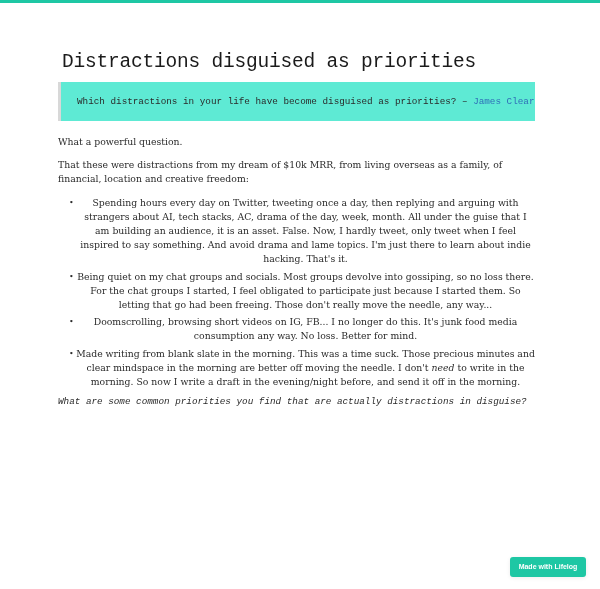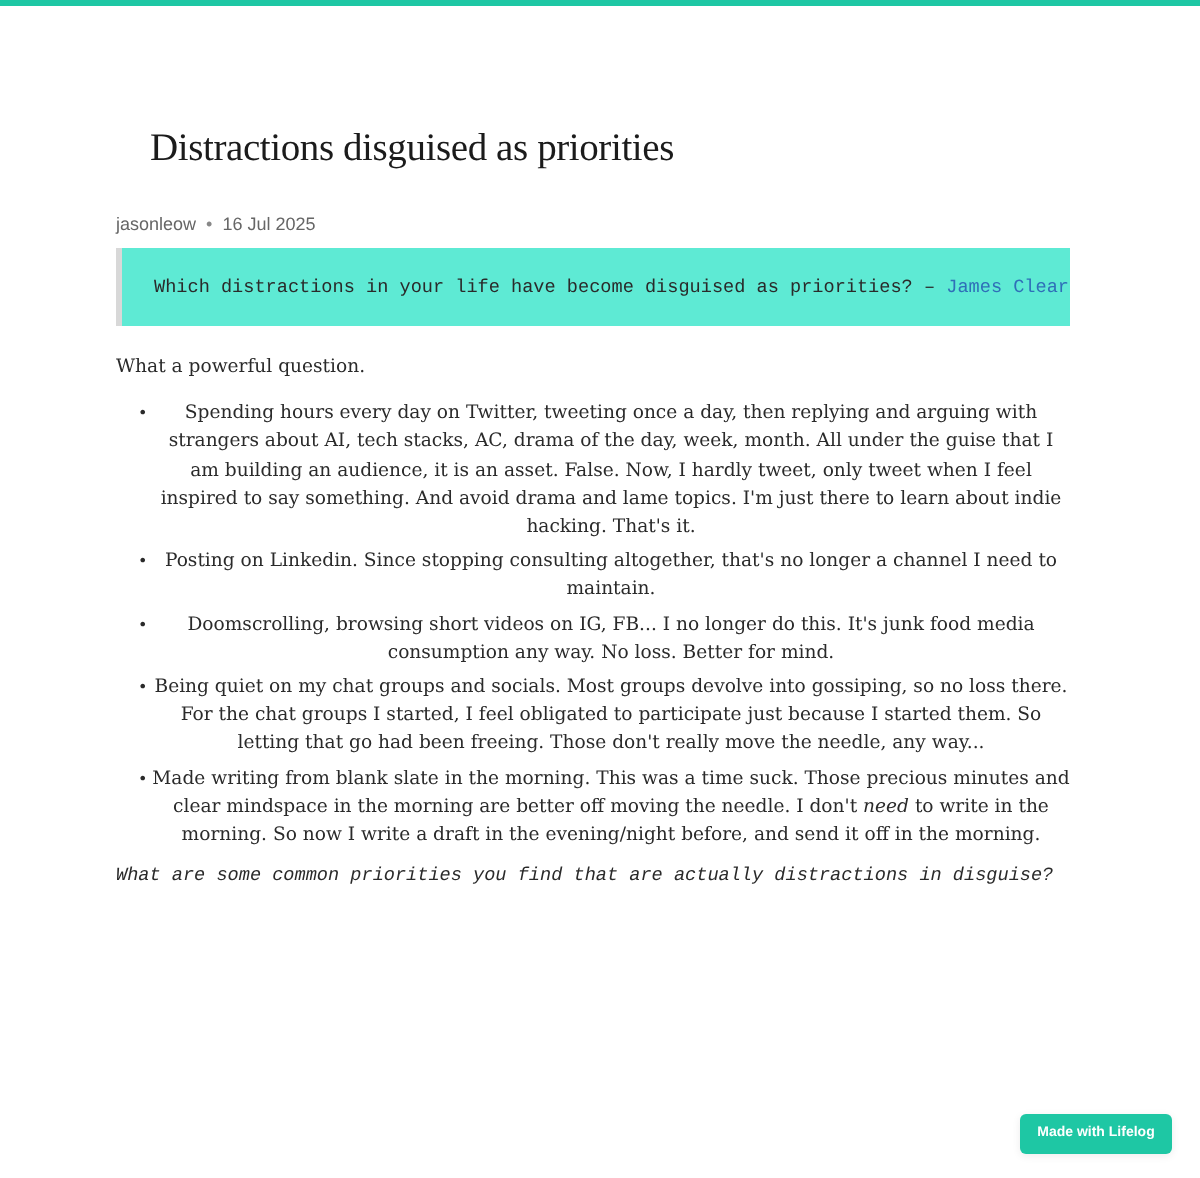--- a/index.html
+++ b/index.html
@@ -21,25 +21,25 @@
       height: 3px;
       background: #1ec7a4;
     }
     .article {
       position: absolute;
       left: 58px;
       top: 44px;
       width: 477px;
     }
     .title {
-      font-family: Liberation Serif, serif;
+      font-family: Liberation Mono, monospace;
       font-size: 19.5px;
       font-weight: 500;
       color: #1b1b1b;
-      margin: 17px;
+      margin: 4px;
       line-height: 28px;
       letter-spacing: -0.2px;
     }
     .meta {
       font-family: "Liberation Sans", sans-serif;
       font-size: 9px;
       color: #666666;
       margin-top: 14px;
       line-height: 12px;
     }
@@ -115,36 +115,33 @@
     }
   </style>
 </head>
 <body>
 
 <div class="top-bar"></div>
 
 <article class="article">
   <h1 class="title">Distractions disguised as priorities</h1>
 
-  <div class="meta">
-    <span>jasonleow</span><span class="dot">•</span><span>16 Jul 2025</span>
-  </div>
 
   <blockquote class="quote" style="margin-left:0;margin-right:0;margin-bottom:0;">
     <span>Which distractions in your life have become disguised as priorities? – </span><a>James Clear</a>
   </blockquote>
 
   <div class="body-text">
     <p class="first">What a powerful question.</p>
+    <p>That these were distractions from my dream of $10k MRR, from living overseas as a family, of financial, location and creative freedom:</p>
 
     <ul>
       <li>Spending hours every day on Twitter, tweeting once a day, then replying and arguing with strangers about AI, tech stacks, AC, drama of the day, week, month. All under the guise that I am building an audience, it is an asset. False. Now, I hardly tweet, only tweet when I feel inspired to say something. And avoid drama and lame topics. I'm just there to learn about indie hacking. That's it.</li>
-      <li>Posting on Linkedin. Since stopping consulting altogether, that's no longer a channel I need to maintain.</li>
+      <li>Being quiet on my chat groups and socials. Most groups devolve into gossiping, so no loss there. For the chat groups I started, I feel obligated to participate just because I started them. So letting that go had been freeing. Those don't really move the needle, any way...</li>
       <li>Doomscrolling, browsing short videos on IG, FB... I no longer do this. It's junk food media consumption any way. No loss. Better for mind.</li>
-      <li>Being quiet on my chat groups and socials. Most groups devolve into gossiping, so no loss there. For the chat groups I started, I feel obligated to participate just because I started them. So letting that go had been freeing. Those don't really move the needle, any way...</li>
       <li><span>Made writing from blank slate in the morning. This was a time suck. Those precious minutes and clear mindspace in the morning are better off moving the needle. I don't </span><em>need</em><span> to write in the morning. So now I write a draft in the evening/night before, and send it off in the morning.</span></li>
     </ul>
 
     <p class="closing">What are some common priorities you find that are actually distractions in disguise?</p>
   </div>
 </article>
 
 <a class="made-with">Made with Lifelog</a>
 
 </body></html>

